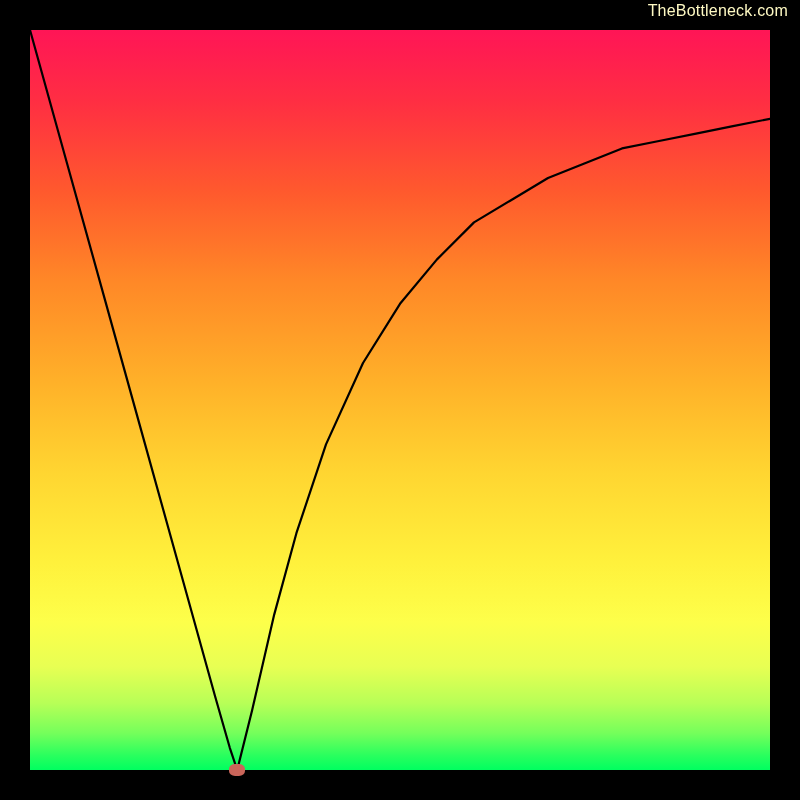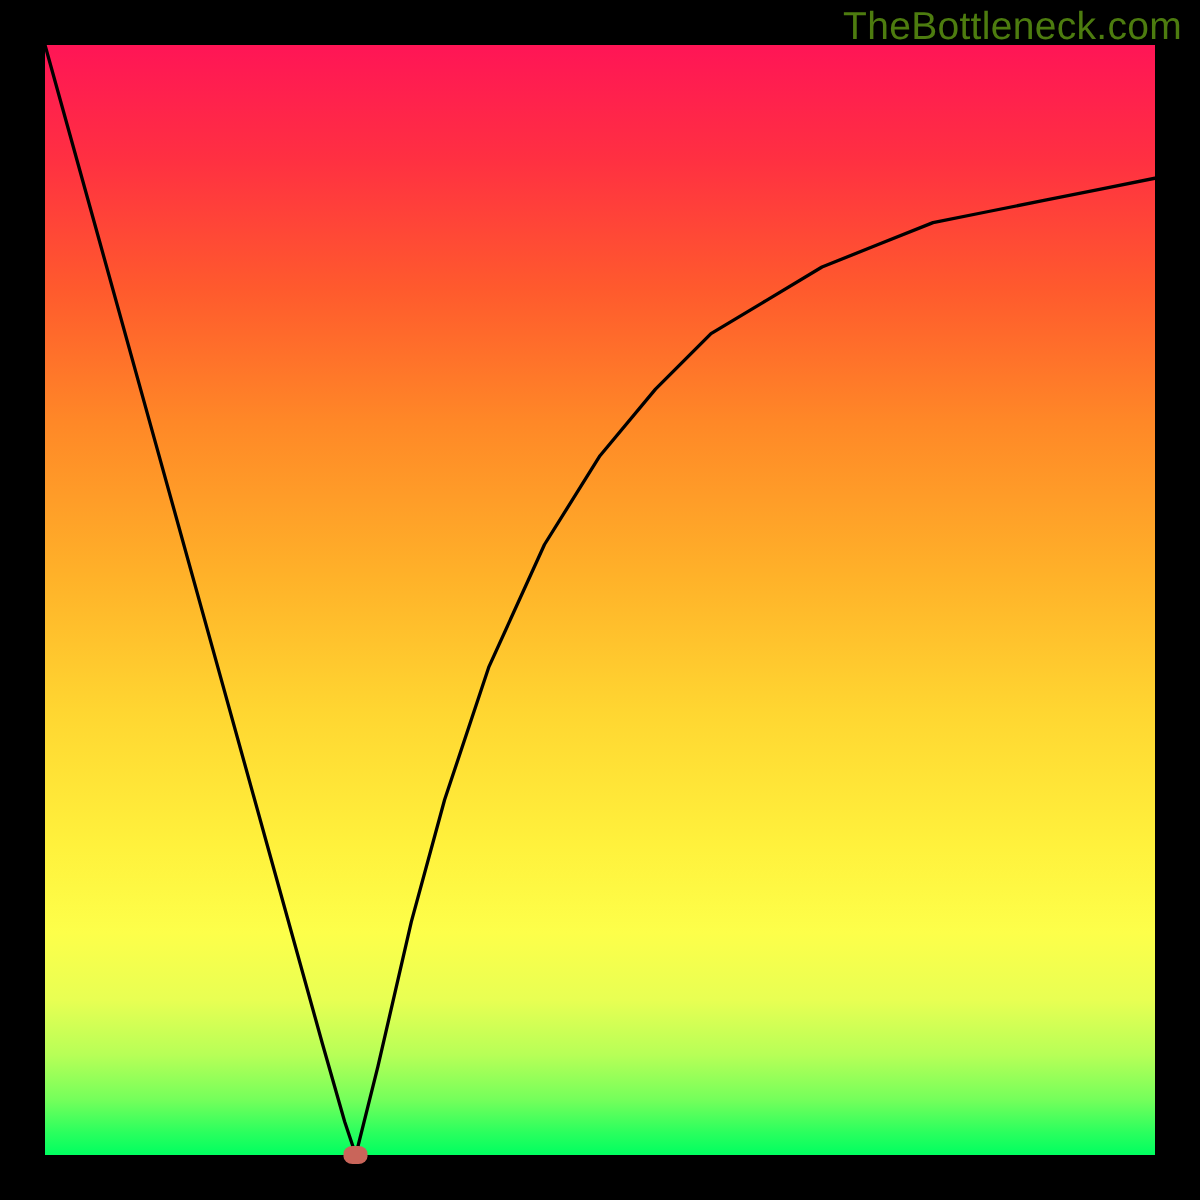--- a/index.html
+++ b/index.html
@@ -13,22 +13,22 @@
   .frame {
     position: relative;
     width: 800px;
     height: 800px;
     background: #000;
   }
   .watermark {
     position: absolute;
     top: 2px;
     right: 12px;
-    color: #4d7c0f;
-    font-size: 26px;
+    color: #fef9c3;
+    font-size: 16px;
     font-weight: 400;
     letter-spacing: 0.2px;
     z-index: 20;
   }
   .plot {
     position: absolute;
     left: 30px;
     top: 30px;
     width: 740px;
     height: 740px;

